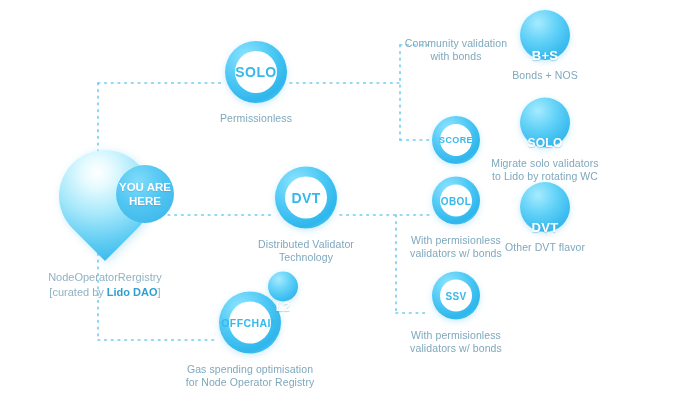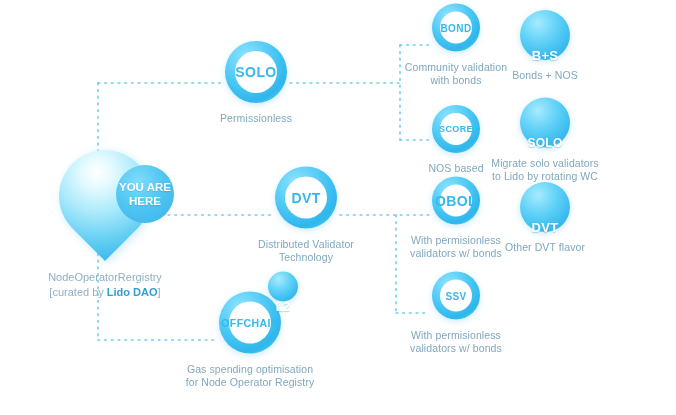--- a/index.html
+++ b/index.html
@@ -244,37 +244,33 @@
         <div class="sphere sphere-badge">
           <span class="sphere-label">L2</span>
         </div>
       </div>
     </div>
     <div class="caption caption-wide">Gas spending optimisation
 for Node Operator Registry</div>
   </div>
 
   <div class="node" style="left:456px; top:45px;">
-    <div class="node-shape ring ring-sm">
-      <span class="ring-label">BOND</span>
-    </div>
     <div class="caption caption-mid">Community validation
 with bonds</div>
   </div>
 
   <div class="node" style="left:456px; top:140px;">
     <div class="node-shape ring ring-sm">
       <span class="ring-label" style="font-size:9px;">SCORE</span>
     </div>
-    <div class="caption caption-slim">NOS based</div>
   </div>
 
   <div class="node" style="left:456px; top:218px;">
     <div class="node-shape ring ring-sm">
-      <span class="ring-label" style="font-size:14px;">OBOL</span>
+      <span class="ring-label" style="font-size:10px;">OBOL</span>
     </div>
     <div class="caption caption-mid">With permisionless
 validators w/ bonds</div>
   </div>
 
   <div class="node" style="left:456px; top:313px;">
     <div class="node-shape ring ring-sm">
       <span class="ring-label">SSV</span>
     </div>
     <div class="caption caption-mid">With permisionless

